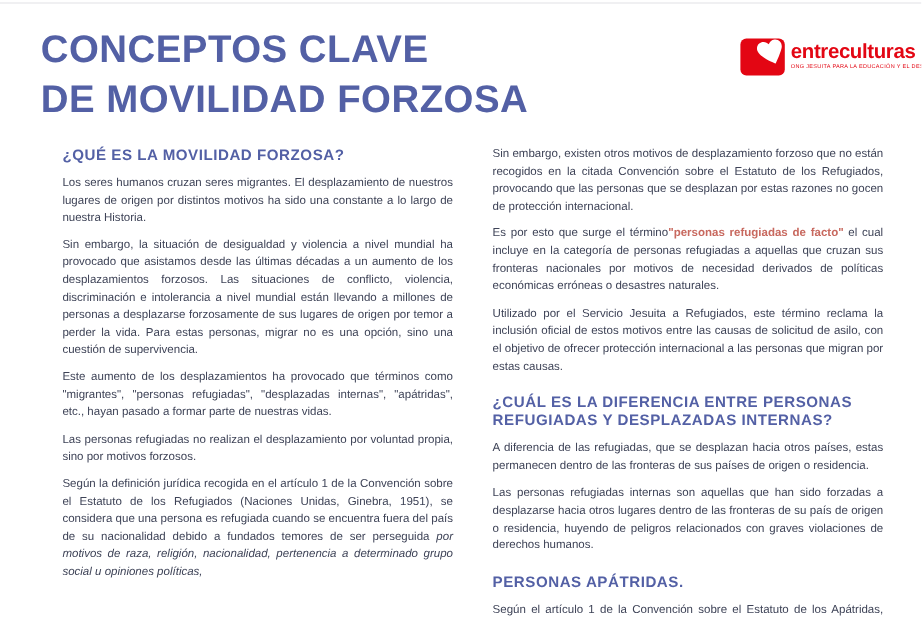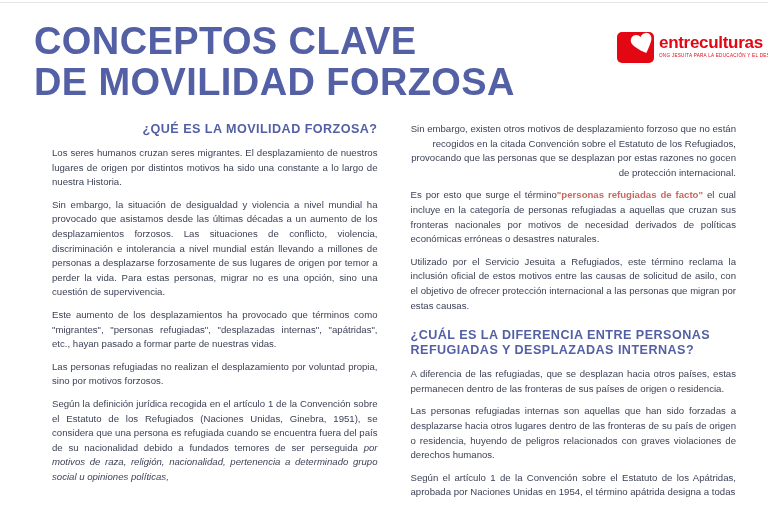--- a/index.html
+++ b/index.html
@@ -2,32 +2,32 @@
 <html><head>
 <meta charset="utf-8">
 <style>
   html,body{margin:0;padding:0;background:#ffffff;}
   body{width:768px;height:515px;font-family:"Liberation Sans",sans-serif;-webkit-font-smoothing:antialiased;}
   .page{position:relative;width:768px;height:515px;background:#fff;overflow:hidden;}
   .topline{position:absolute;top:2px;left:0;right:0;height:1px;background:#e6e6ea;}
 
   
   .title{position:absolute;left:34px;top:21px;margin:0;color:#5360a5;font-weight:bold;
-         font-size:38px;line-height:41px;letter-spacing:0.4px;}
+         font-size:32px;line-height:41px;letter-spacing:0.4px;}
   .logo{position:absolute;left:617px;top:32px;display:flex;align-items:flex-start;gap:5px;}
   .logo-mark{width:37px;height:31px;background:#e30613;border-radius:5px;position:relative;flex:0 0 auto;}
   .logo-heart{position:absolute;right:-5px;top:-5px;width:30px;height:30px;}
   .logo-texts{padding-top:2px;}
   .logo-name{color:#e30613;font-weight:bold;font-size:17px;line-height:17px;letter-spacing:-0.3px;}
   .logo-tagline{color:#e30613;font-size:4.6px;line-height:6px;letter-spacing:0.28px;margin-top:2px;white-space:nowrap;}
 
   
   .cols{position:absolute;top:122px;left:52px;width:684px;display:flex;gap:33px;}
   .col{width:326px;}
-  .col > :first-child{margin-top:0;text-align:right;}
+  .col > :first-child{margin-top:0;}
   h2.section-heading{color:#5360a5;font-size:12.6px;line-height:15px;font-weight:bold;
        letter-spacing:0.45px;margin:15px 0 9px 0;}
   p.para{font-size:9.6px;line-height:14.6px;color:#3e4357;text-align:justify;margin:0 0 8px 0;}
   .b{font-weight:normal;}
   .i{font-style:italic;}
   .red{color:#c8695f;font-weight:bold;}
 </style>
 </head>
 <body>
 
@@ -57,16 +57,17 @@
         <p class="para"><span>Las personas refugiadas no realizan el desplazamiento por voluntad propia, sino por motivos forzosos.</span></p>
         <p class="para"><span>Según la definición jurídica recogida en el artículo 1 de la Convención sobre el Estatuto de los Refugiados (Naciones Unidas, Ginebra, 1951), se considera que una persona es refugiada cuando se encuentra fuera del país de su nacionalidad debido a fundados temores de ser perseguida </span><span class="b i">por motivos de raza, religión, nacionalidad, pertenencia a determinado grupo social u opiniones políticas,</span></p>
       </div>
     <div class="col" id="col-right">
         <p class="para"><span>Sin embargo, existen </span><span class="b">otros motivos de desplazamiento forzoso</span><span> que no están recogidos en la citada Convención sobre el Estatuto de los Refugiados, provocando que las personas que se desplazan por estas razones no gocen de protección internacional.</span></p>
         <p class="para"><span>Es por esto que surge el término</span><span class="red">"personas refugiadas de facto"</span><span> el cual incluye en la categoría de personas refugiadas a aquellas que cruzan sus fronteras nacionales por motivos de necesidad derivados de </span><span class="b">políticas económicas erróneas o desastres naturales</span><span>.</span></p>
         <p class="para"><span>Utilizado por el Servicio Jesuita a Refugiados, este término reclama la inclusión oficial de estos motivos entre las causas de solicitud de asilo, con el objetivo de ofrecer protección internacional a las personas que migran por estas causas.</span></p>
         <h2 class="section-heading">¿CUÁL ES LA DIFERENCIA ENTRE PERSONAS REFUGIADAS  Y DESPLAZADAS INTERNAS?</h2>
         <p class="para"><span>A diferencia de las refugiadas, que se desplazan hacia otros países, estas permanecen dentro de las fronteras de sus países de origen o residencia.</span></p>
         <p class="para"><span>Las personas refugiadas internas son aquellas que han sido forzadas a </span><span class="b">desplazarse hacia otros lugares dentro de las fronteras de su país de origen o residencia,</span><span> huyendo de peligros relacionados con graves violaciones de derechos humanos.</span></p>
+        <h2 class="section-heading">PERSONAS APÁTRIDAS.</h2>
         <p class="para"><span>Según el artículo 1 de la Convención sobre el Estatuto de los Apátridas, aprobada por Naciones Unidas en 1954, el término apátrida designa a todas </span></p>
       </div>
   </main>
 </div>
 
 </body></html>

